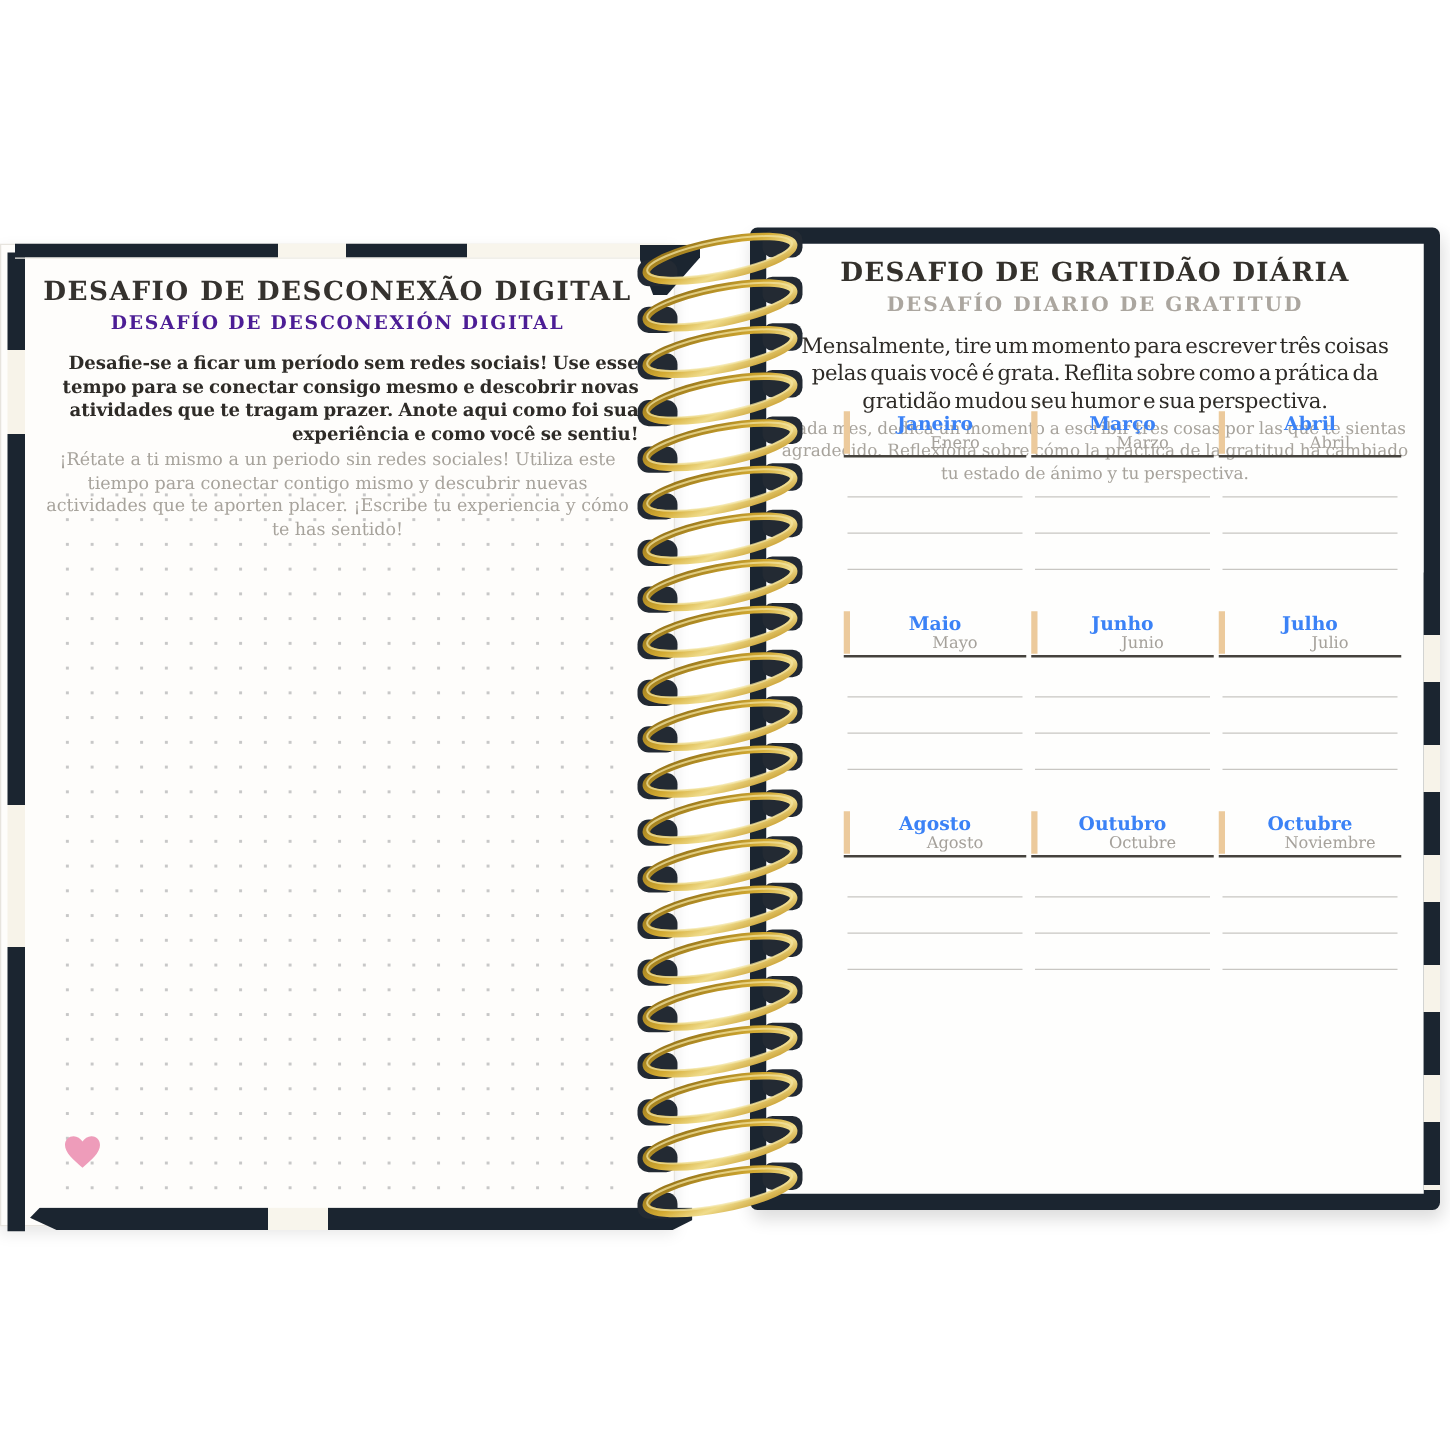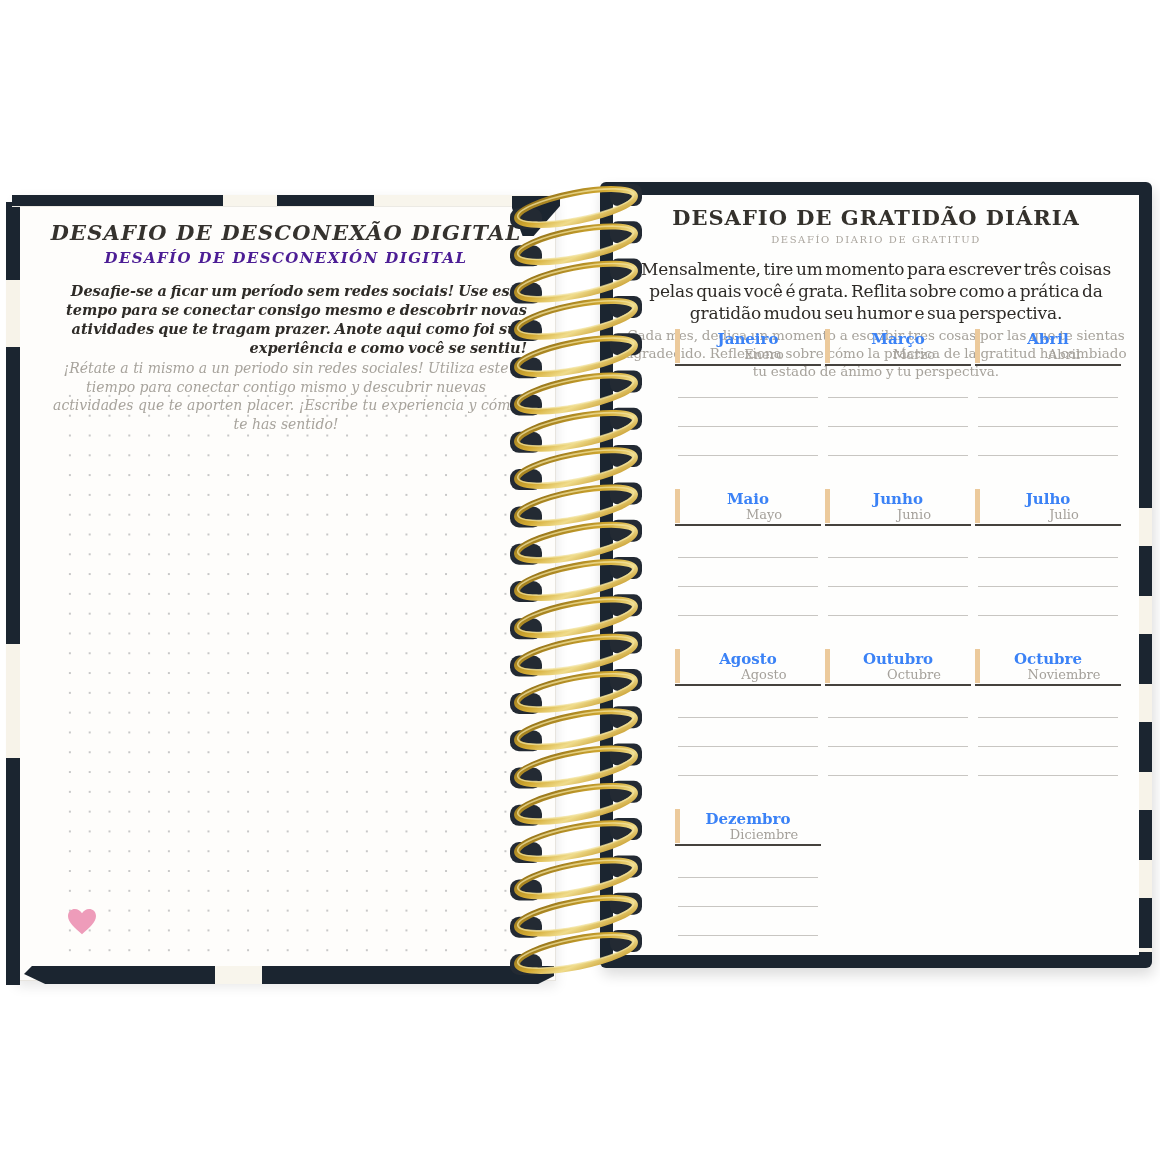--- a/index.html
+++ b/index.html
@@ -12,22 +12,22 @@
     --heart-pink:#ee9cba;
     --page-cream:#f7f3e9;
   }
   *{margin:0;padding:0;box-sizing:border-box;}
   html,body{background:#ffffff;}
   .scene{position:relative;width:1160px;height:1160px;background:#ffffff;overflow:hidden;
          font-family:"DejaVu Serif","Liberation Serif",serif;}
   .notebook{position:absolute;inset:0;}
 
   
-  .page-left{position:absolute;left:16px;top:195px;width:540px;height:786px;
-             background:#fefdfb;border:1px solid #e7e4de;box-shadow:0 5px 12px rgba(0,0,0,.10);font-style:italic;}
+  .page-left{position:absolute;left:0;top:195px;width:540px;height:786px;
+             background:#fefdfb;border:1px solid #e7e4de;box-shadow:0 5px 12px rgba(0,0,0,.10);}
   .edge-left{position:absolute;left:6px;top:202px;width:14px;height:783px;z-index:3;
              background:linear-gradient(180deg,var(--cover-navy) 0%,var(--cover-navy) 10%,
              var(--page-cream) 10%,var(--page-cream) 18.5%,var(--cover-navy) 18.5%,var(--cover-navy) 56.5%,
              var(--page-cream) 56.5%,var(--page-cream) 71%,var(--cover-navy) 71%,var(--cover-navy) 100%);}
   .edge-top{position:absolute;left:12px;top:195px;width:540px;height:12px;z-index:3;
              background:linear-gradient(90deg,var(--cover-navy) 0%,var(--cover-navy) 39%,
              #f8f5ec 39%,#f8f5ec 49%,var(--cover-navy) 49%,var(--cover-navy) 67%,
              #f8f5ec 67%,#f8f5ec 100%);
              border-bottom:1px solid #eceae4;}
   .corner-notch{position:absolute;left:512px;top:196px;width:48px;height:40px;z-index:3;
@@ -57,21 +57,21 @@
 
   
   .page-right{position:absolute;left:600px;top:182px;width:552px;height:786px;
               background:var(--cover-navy);border-radius:6px;box-shadow:2px 7px 14px rgba(0,0,0,.14);}
   .page-right-inner{position:absolute;inset:13px;background:#fefefd;}
   .edge-right-stripes{position:absolute;left:1139px;top:458px;width:13px;height:494px;z-index:2;
               background:repeating-linear-gradient(180deg,var(--cover-navy) 0 50px,var(--page-cream) 50px 88px);}
 
   .rp-content{position:absolute;left:8px;right:8px;top:10px;text-align:center;}
   .rp-title{font-weight:700;font-size:21px;letter-spacing:1px;color:#34312c;}
-  .rp-sub{font-weight:400;font-size:10px;letter-spacing:1.6px;color:#aba69f;margin-top:4px;}
+  .rp-sub{font-weight:700;font-size:16px;letter-spacing:1.6px;color:#aba69f;margin-top:4px;}
   .rp-pt{font-weight:400;font-size:17px;line-height:1.3;color:var(--text-dark);margin-top:13px;
          word-spacing:-2.5px;letter-spacing:-0.2px;}
   .rp-es{font-size:13.5px;line-height:1.34;color:var(--text-gray);margin-top:2px;word-spacing:-0.5px;}
 
   .months{position:absolute;left:62px;top:135px;display:grid;
           grid-template-columns:repeat(3,146px);column-gap:4px;row-gap:36px;}
   .mcell{position:relative;height:124px;}
   .mhead{position:relative;height:36px;border-bottom:2px solid #45423d;text-align:center;}
   .mbar{position:absolute;left:0;top:-1px;width:5px;height:34px;background:var(--accent-tan);}
   .mpt{font-weight:700;font-size:15px;color:#3b82f6;line-height:1.1;padding-top:1px;}
@@ -209,30 +209,20 @@
             <div class="mhead">
               <span class="mbar"></span>
               <div class="mpt">Octubre</div>
               <div class="mes">Noviembre</div>
             </div>
             <div class="wline l1"></div>
             <div class="wline l2"></div>
             <div class="wline l3"></div>
           </div>
 
-          <div class="mcell">
-            <div class="mhead">
-              <span class="mbar"></span>
-              <div class="mpt">Dezembro</div>
-              <div class="mes">Diciembre</div>
-            </div>
-            <div class="wline l1"></div>
-            <div class="wline l2"></div>
-            <div class="wline l3"></div>
-          </div>
 
         </div>
       </div>
     </div>
     <div class="edge-right-stripes"></div>
 
     <svg class="spiral" width="165" height="795" viewBox="0 0 165 795">
       <defs>
         <linearGradient id="goldgrad" x1="0" y1="0" x2="1" y2="1">
           <stop offset="0" stop-color="#8a6a14"></stop>

